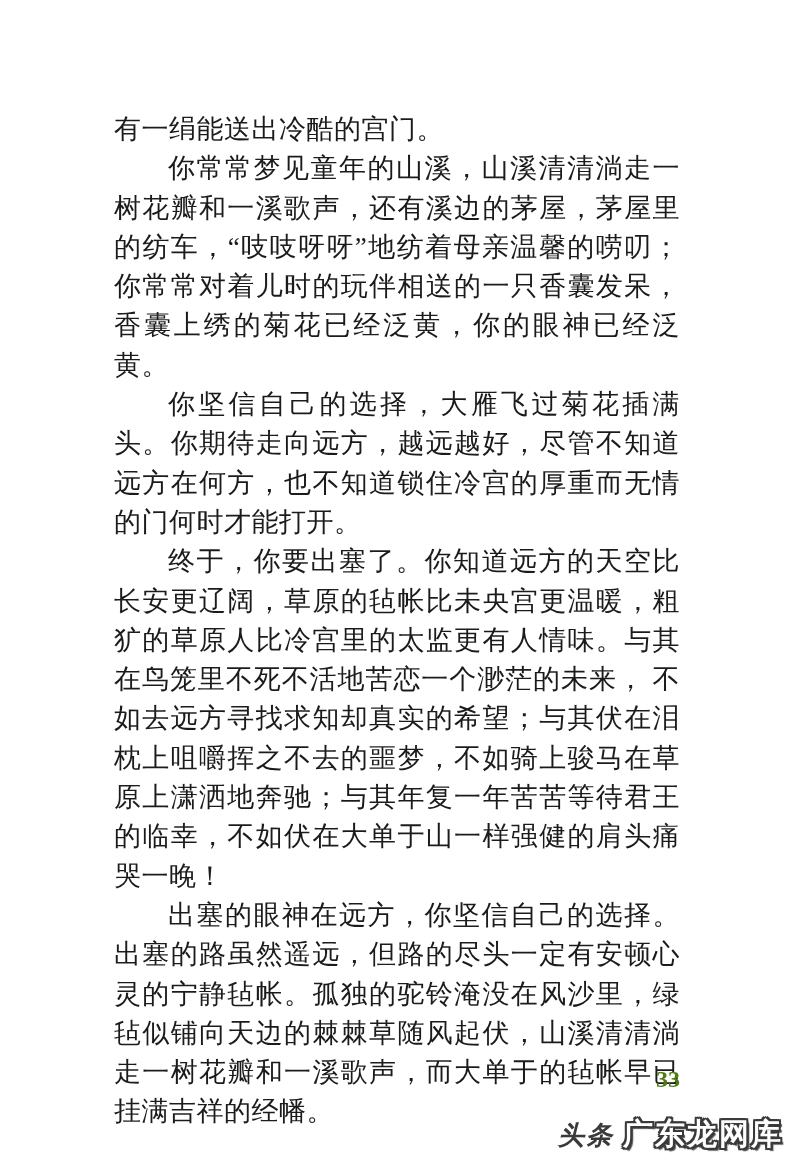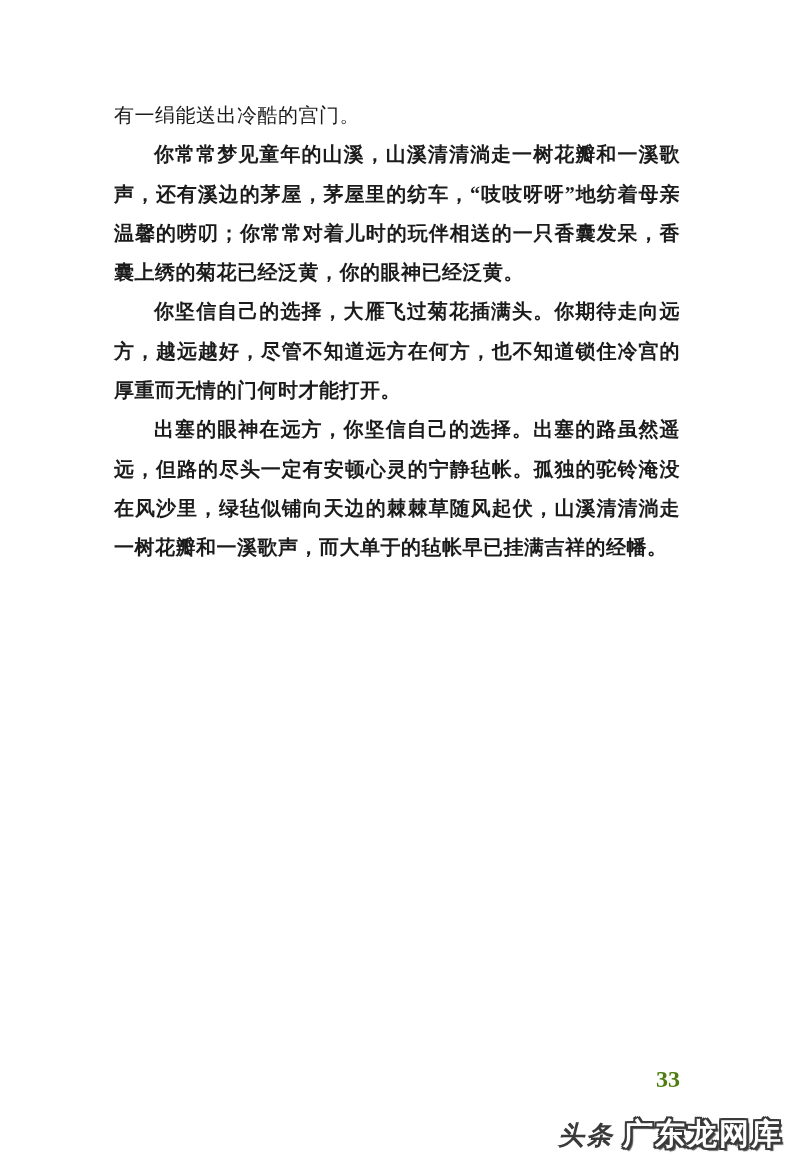--- a/index.html
+++ b/index.html
@@ -8,30 +8,30 @@
     width: 787px;
     height: 1165px;
     background: #ffffff;
     overflow: hidden;
     font-family: "Liberation Serif", "DejaVu Serif", serif;
     color: #1b1b1b;
   }
   .text-block {
     position: absolute;
     left: 114px;
-    top: 96px;
+    top: 110px;
     width: 566px;
-    font-size: 20px;
+    font-size: 27px;
     line-height: 39.3px;
     text-align: justify;
     text-justify: inter-ideograph;
     letter-spacing: 0.5px;
   }
   .text-block p { margin: 0; padding: 0; }
-  .text-block p.indent { text-indent: 2em; font-weight: bold; }
+  .text-block p.indent { text-indent: 2em; }
   .page-number {
     position: absolute;
     left: 114px;
     top: 1066px;
     width: 566px;
     text-align: right;
     font-weight: bold;
     font-size: 24px;
     color: #4d7c0f;
   }
@@ -65,20 +65,21 @@
 </style>
 </head>
 <body>
 
 <div class="page">
 
   <div class="text-block">
     <p>有一绢能送出冷酷的宫门。</p>
     <p class="indent">你常常梦见童年的山溪，山溪清清淌走一树花瓣和一溪歌声，还有溪边的茅屋，茅屋里的纺车，“吱吱呀呀”地纺着母亲温馨的唠叨；你常常对着儿时的玩伴相送的一只香囊发呆，香囊上绣的菊花已经泛黄，你的眼神已经泛黄。</p>
     <p class="indent">你坚信自己的选择，大雁飞过菊花插满头。你期待走向远方，越远越好，尽管不知道远方在何方，也不知道锁住冷宫的厚重而无情的门何时才能打开。</p>
+    <p class="indent">终于，你要出塞了。你知道远方的天空比长安更辽阔，草原的毡帐比未央宫更温暖，粗犷的草原人比冷宫里的太监更有人情味。与其在鸟笼里不死不活地苦恋一个渺茫的未来， 不如去远方寻找求知却真实的希望；与其伏在泪枕上咀嚼挥之不去的噩梦，不如骑上骏马在草原上潇洒地奔驰；与其年复一年苦苦等待君王的临幸，不如伏在大单于山一样强健的肩头痛哭一晚！</p>
     <p class="indent">出塞的眼神在远方，你坚信自己的选择。出塞的路虽然遥远，但路的尽头一定有安顿心灵的宁静毡帐。孤独的驼铃淹没在风沙里，绿毡似铺向天边的棘棘草随风起伏，山溪清清淌走一树花瓣和一溪歌声，而大单于的毡帐早已挂满吉祥的经幡。</p>
   </div>
 
   <div class="page-number">33</div>
 
   <div class="watermark">
     <span class="wm-prefix">头条</span><span class="wm-name">广东龙网库</span>
   </div>
 
 </div>

